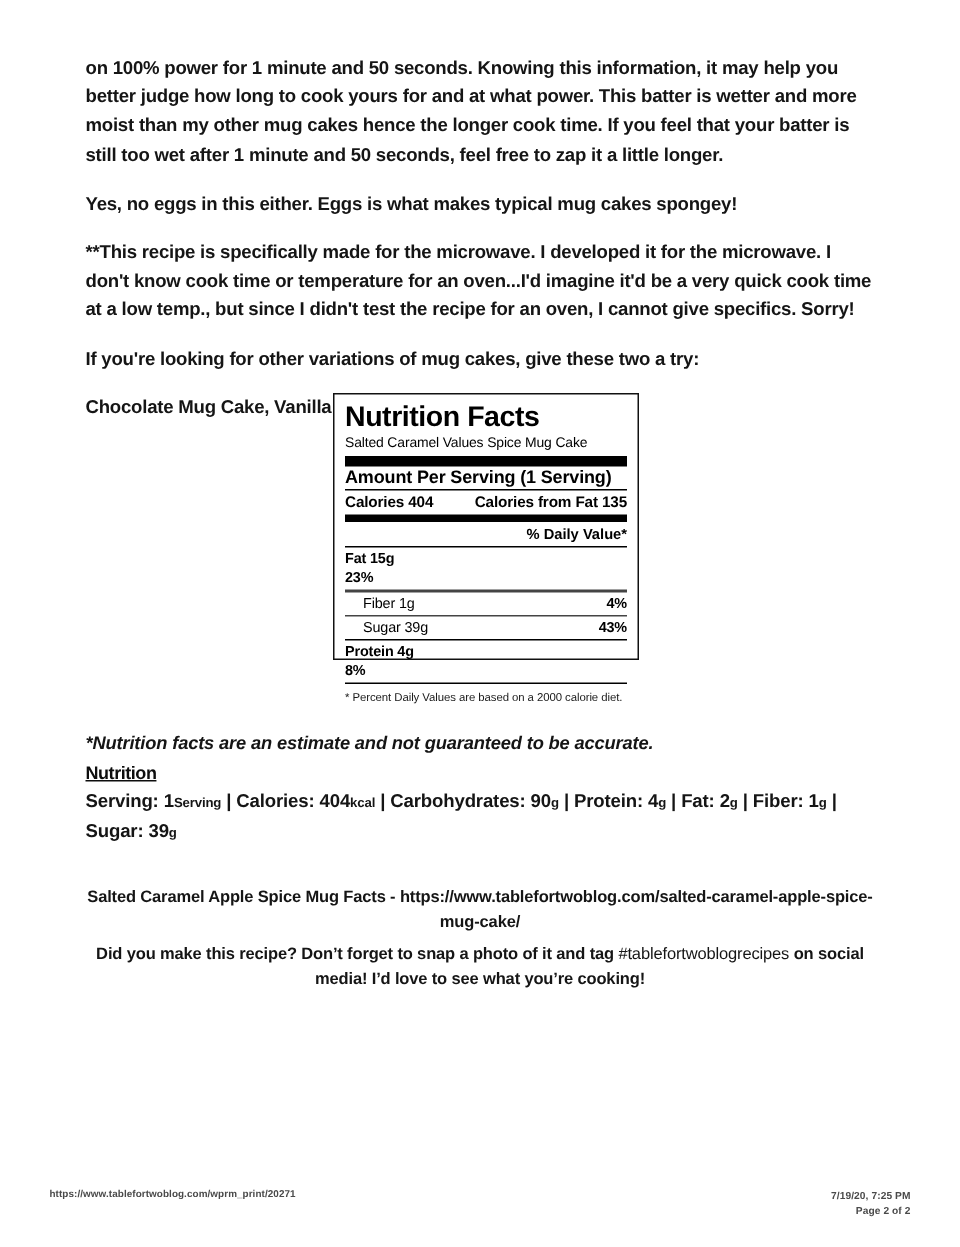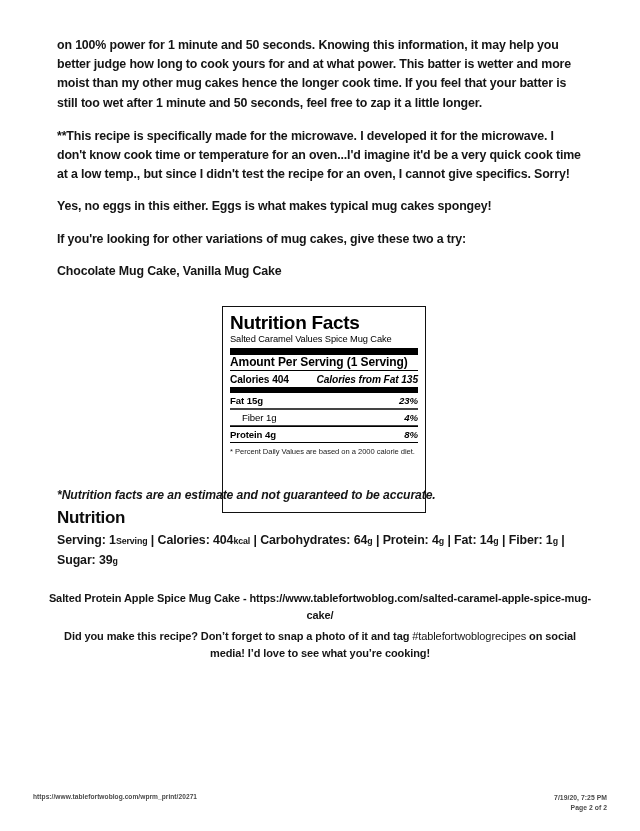--- a/index.html
+++ b/index.html
@@ -43,28 +43,27 @@
   }
 
   p.tight { margin-bottom: 13px; }
 
   
   .nf-wrap {
     position: absolute;
     left: 222px;
     top: 262px;
     width: 204px;
-    height: 207px;
+    height: 178px;
     border: 1.5px solid #111;
     background: #fff;
     box-sizing: border-box;
     padding: 5px 7px 0 7px;
     font-family: "Liberation Sans", sans-serif;
     color: #000;
-    margin-top: 44px;
   }
   .nf-title {
     font-size: 19px;
     font-weight: bold;
     line-height: 21px;
     letter-spacing: -0.3px;
     margin: 0 0 1px 0;
   }
   .nf-sub {
     font-size: 9.3px;
@@ -94,23 +93,23 @@
   }
   .nf-row {
     display: flex;
     justify-content: space-between;
     align-items: baseline;
     font-size: 9.6px;
     line-height: 13px;
     padding: 1px 0 1px 0;
     letter-spacing: -0.1px;
   }
-  .nf-row.bold { font-weight: bold; }
+  .nf-row.bold { font-weight: bold; flex-direction: column; }
   .nf-row .nf-left { white-space: nowrap; }
-  .nf-row .nf-right { white-space: nowrap; font-weight: bold; font-style: italic; }
+  .nf-row .nf-right { white-space: nowrap; font-weight: bold; }
   .nf-row.amount {
     font-weight: bold;
     font-size: 12px;
     padding: 1px 0 1px 0;
   }
   .nf-row.calories {
     font-weight: bold;
     font-size: 10.2px;
     padding: 1.5px 0 1.5px 0;
     text-align: center;
@@ -145,25 +144,26 @@
   }
 
   
   .nutrition-block {
     position: absolute;
     left: 57px;
     top: 508px;
     width: 526px;
   }
   .nutrition-heading {
-    font-size: 17px;
+    font-size: 12px;
     font-weight: 800;
     letter-spacing: -0.3px;
     margin: 0 0 3px 0;
     color: #0d0d0d;
+    text-decoration: underline;
   }
   .nutrition-line {
     font-size: 12.4px;
     line-height: 19px;
     font-weight: 600;
     letter-spacing: -0.1px;
     color: #151515;
   }
   .unit {
     font-size: 8.8px;
@@ -208,78 +208,83 @@
     letter-spacing: 0.05px;
   }
 </style>
 </head>
 <body>
 
 <div class="page">
 
   <div class="content">
     <p class="body">on 100% power for 1 minute and 50 seconds. Knowing this information, it may help you better judge how long to cook yours for and at what power. This batter is wetter and more moist than my other mug cakes hence the longer cook time. If you feel that your batter is still too wet after 1 minute and 50 seconds, feel free to zap it a little longer.</p>
+    <p class="body tight">Yes, no eggs in this either. Eggs is what makes typical mug cakes spongey!</p>
     <p class="body tight">**This recipe is specifically made for the microwave. I developed it for the microwave. I don't know cook time or temperature for an oven...I'd imagine it'd be a very quick cook time at a low temp., but since I didn't test the recipe for an oven, I cannot give specifics. Sorry!</p>
-    <p class="body tight">Yes, no eggs in this either. Eggs is what makes typical mug cakes spongey!</p>
     <p class="body tight">If you're looking for other variations of mug cakes, give these two a try:</p>
     <p class="body tight">Chocolate Mug Cake, Vanilla Mug Cake</p>
   </div>
 
   <div class="nf-wrap">
     <div class="nf-title">Nutrition Facts</div>
     <div class="nf-sub">Salted Caramel Values Spice Mug Cake</div>
     <div class="nf-bar-thick"></div>
     <div class="nf-row amount">
       <span class="nf-left">Amount Per Serving (1 Serving)</span>
     </div>
     <div class="nf-rule"></div>
     <div class="nf-row calories">
       <span class="nf-left">Calories 404</span>
       <span class="nf-right">Calories from Fat 135</span>
     </div>
     <div class="nf-bar-med"></div>
+    <div class="nf-dv">% Daily Value*</div>
     <div class="nf-rule"></div>
 
     <div class="nf-row bold">
       <span class="nf-left">Fat 15g</span>
       <span class="nf-right">23%</span>
     </div>
     <div class="nf-rule-thin"></div>
 
     <div class="nf-rule-thin"></div>
 
     <div class="nf-row">
       <span class="nf-left nf-indent">Fiber 1g</span>
       <span class="nf-right">4%</span>
     </div>
     <div class="nf-rule-thin"></div>
 
+    <div class="nf-row">
+      <span class="nf-left nf-indent">Sugar 39g</span>
+      <span class="nf-right">43%</span>
+    </div>
     <div class="nf-rule"></div>
 
     <div class="nf-row bold">
       <span class="nf-left">Protein 4g</span>
       <span class="nf-right">8%</span>
     </div>
     <div class="nf-rule"></div>
 
     <div class="nf-foot">* Percent Daily Values are based on a 2000 calorie diet.</div>
   </div>
 
   <div class="disclaimer">*Nutrition facts are an estimate and not guaranteed to be accurate.</div>
 
   <div class="nutrition-block">
     <div class="nutrition-heading">Nutrition</div>
     <div class="nutrition-line">
-      <span>Serving: 1</span><span class="unit">Serving</span><span> | Calories: 404</span><span class="unit">kcal</span><span> | Carbohydrates: 64</span><span class="unit">g</span><span> | Protein: 4</span><span class="unit">g</span><span> | Fat: 14</span><span class="unit">g</span><span> | Fiber: 1</span><span class="unit">g</span><span> |</span>
+      <span>Serving: 1</span><span class="unit">Serving</span><span> | Calories: 404</span><span class="unit">kcal</span><span> | Carbohydrates: 90</span><span class="unit">g</span><span> | Protein: 4</span><span class="unit">g</span><span> | Fat: 2</span><span class="unit">g</span><span> | Fiber: 1</span><span class="unit">g</span><span> |</span>
       <br>
       <span>Sugar: 39</span><span class="unit">g</span>
     </div>
   </div>
 
-  <div class="center-block" id="recipe-link-block">Salted Protein Apple Spice Mug Cake - https://www.tablefortwoblog.com/salted-caramel-apple-spice-mug-cake/</div>
+  <div class="center-block" id="recipe-link-block">Salted Caramel Apple Spice Mug Facts - https://www.tablefortwoblog.com/salted-caramel-apple-spice-mug-cake/</div>
 
   <div class="center-block" id="social-block">
     <span>Did you make this recipe? Don’t forget to snap a photo of it and tag </span><span class="social-tag">#tablefortwoblogrecipes</span><span> on social media! I’d love to see what you’re cooking!</span>
   </div>
 
   <div class="print-footer-left">https://www.tablefortwoblog.com/wprm_print/20271</div>
   <div class="print-footer-right">
     <div>7/19/20, 7:25 PM</div>
     <div>Page 2 of 2</div>
   </div>

